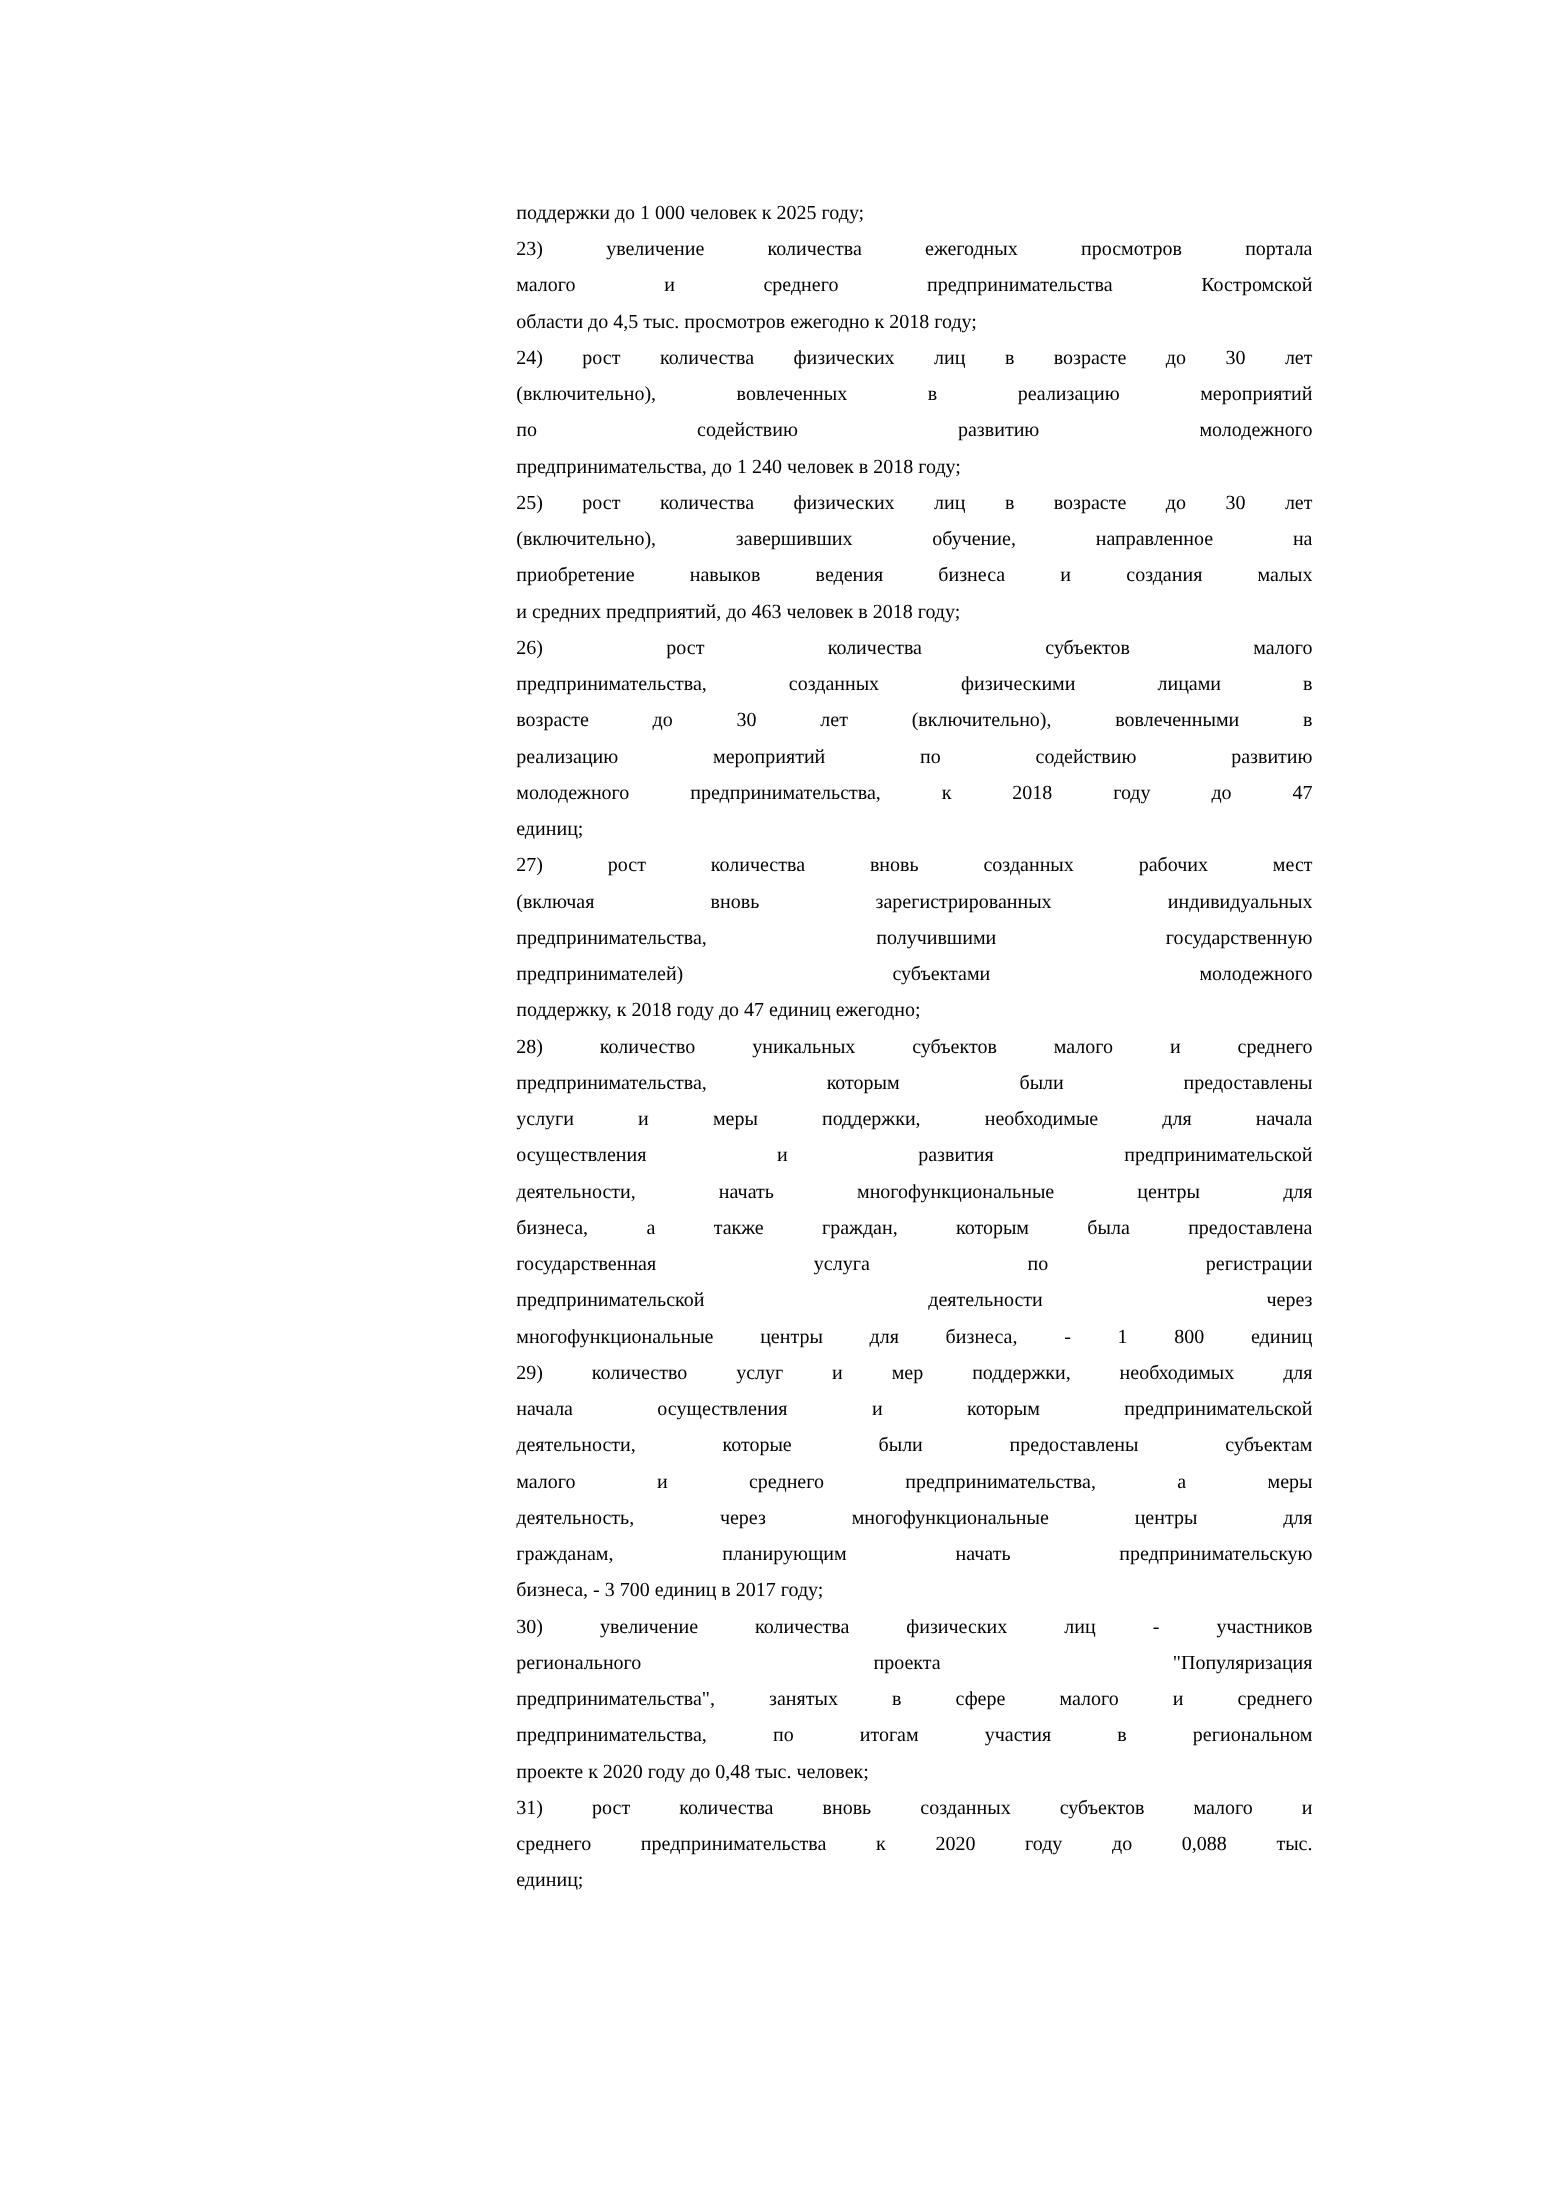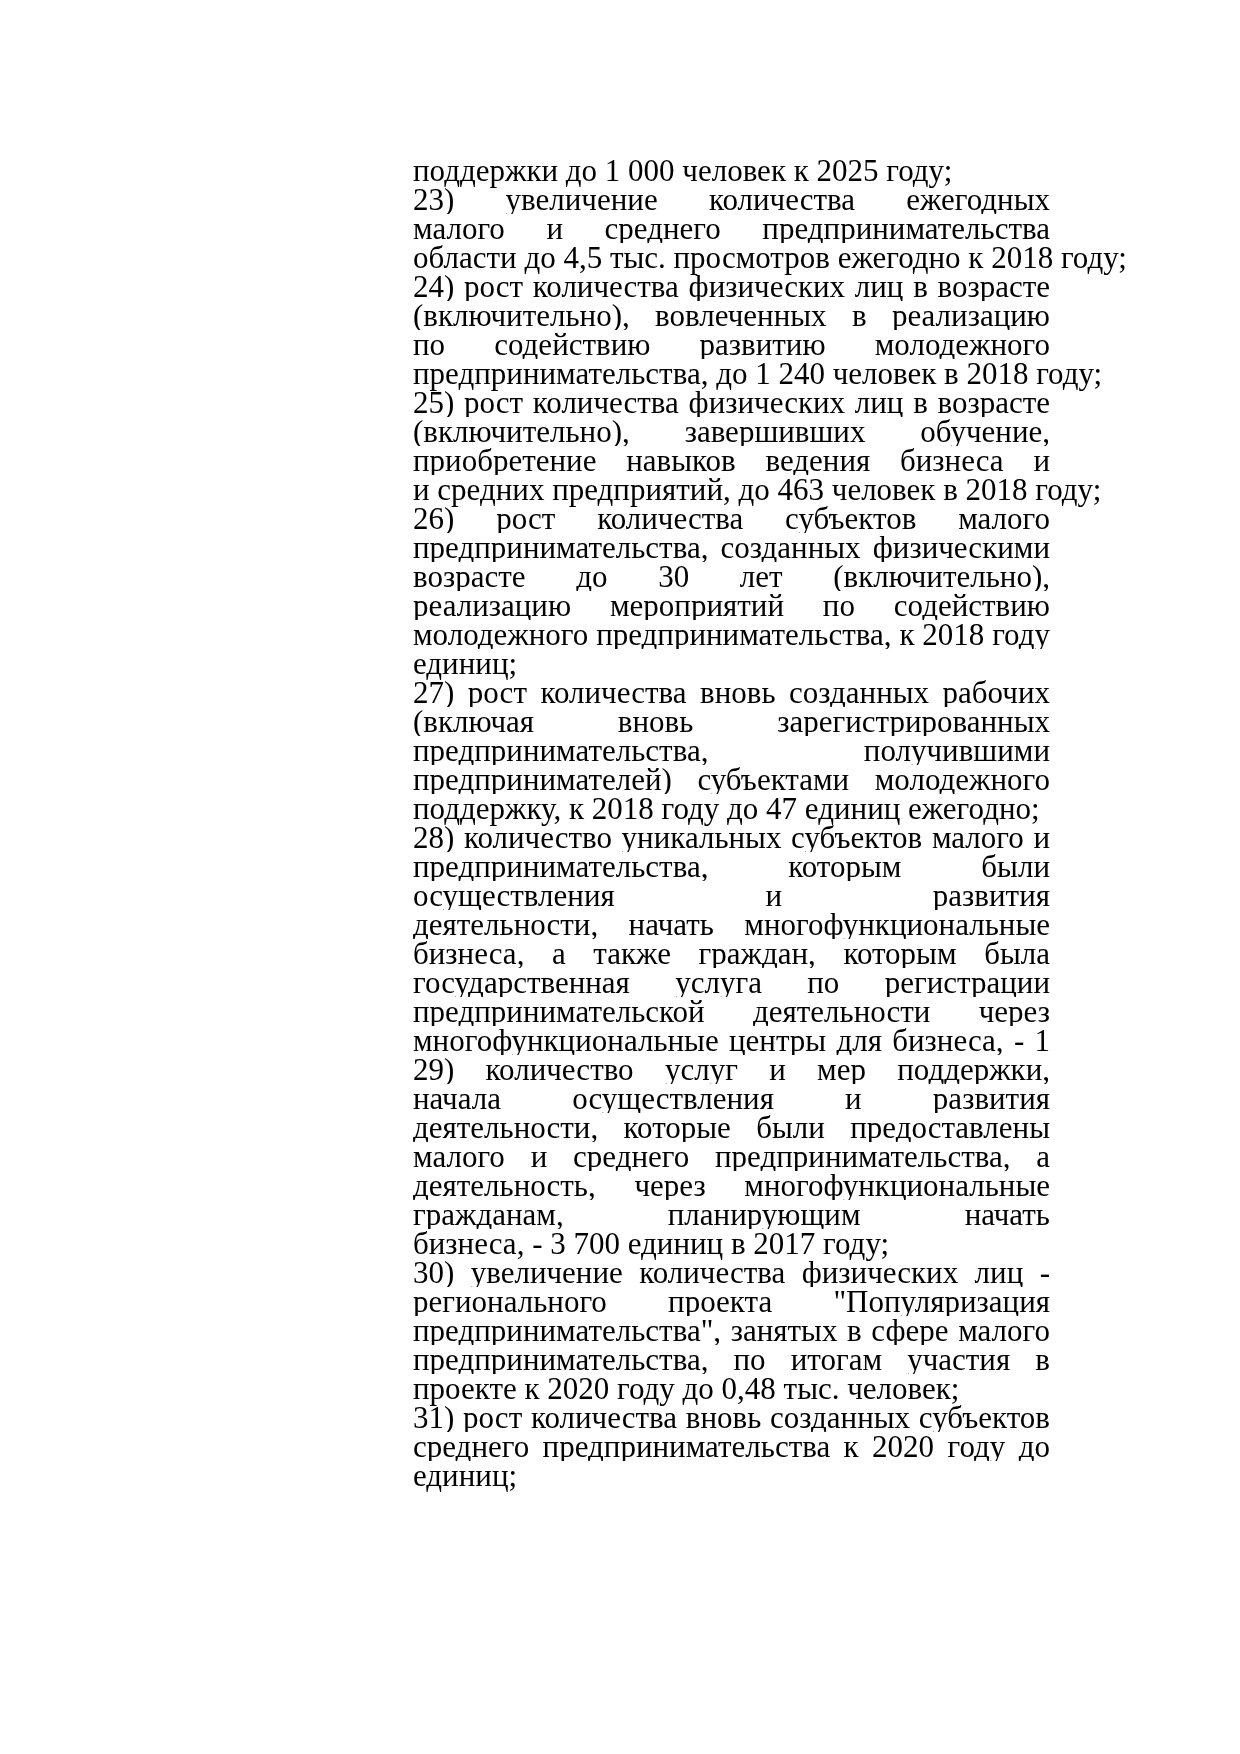--- a/index.html
+++ b/index.html
@@ -3,21 +3,21 @@
 <meta charset="utf-8">
 <style>
   html, body { margin: 0; padding: 0; background: #ffffff; }
   body { width: 1240px; height: 1754px; position: relative; overflow: hidden; }
   .page {
     position: absolute;
     left: 413px;
     top: 156px;
     width: 637px;
     font-family: "Liberation Serif", "DejaVu Serif", serif;
-    font-size: 31px;
+    font-size: 16px;
     line-height: 29px;
     color: #000000;
   }
   .line {
     display: block;
     white-space: nowrap;
     height: 29px;
   }
   .line.justify {
     text-align: justify;
@@ -49,28 +49,29 @@
     <span class="line justify">реализацию мероприятий по содействию развитию</span>
     <span class="line justify">молодежного предпринимательства, к 2018 году до 47</span>
     <span class="line left">единиц;</span>
     <span class="line justify">27) рост количества вновь созданных рабочих мест</span>
     <span class="line justify">(включая вновь зарегистрированных индивидуальных</span>
     <span class="line justify">предпринимательства, получившими государственную</span>
     <span class="line justify">предпринимателей) субъектами молодежного</span>
     <span class="line left">поддержку, к 2018 году до 47 единиц ежегодно;</span>
     <span class="line justify">28) количество уникальных субъектов малого и среднего</span>
     <span class="line justify">предпринимательства, которым были предоставлены</span>
+    <span class="line justify">услуги и меры поддержки, необходимые для начала</span>
     <span class="line justify">осуществления и развития предпринимательской</span>
     <span class="line justify">деятельности, начать многофункциональные центры для</span>
     <span class="line justify">бизнеса, а также граждан, которым была предоставлена</span>
     <span class="line justify">государственная услуга по регистрации</span>
     <span class="line justify">предпринимательской деятельности через</span>
     <span class="line justify">многофункциональные центры для бизнеса, - 1 800 единиц</span>
     <span class="line justify">29) количество услуг и мер поддержки, необходимых для</span>
-    <span class="line justify">начала осуществления и развития предпринимательской</span>
+    <span class="line justify">начала осуществления и которым предпринимательской</span>
     <span class="line justify">деятельности, которые были предоставлены субъектам</span>
     <span class="line justify">малого и среднего предпринимательства, а меры</span>
     <span class="line justify">деятельность, через многофункциональные центры для</span>
     <span class="line justify">гражданам, планирующим начать предпринимательскую</span>
     <span class="line left">бизнеса, - 3 700 единиц в 2017 году;</span>
     <span class="line justify">30) увеличение количества физических лиц - участников</span>
     <span class="line justify">регионального проекта "Популяризация</span>
     <span class="line justify">предпринимательства", занятых в сфере малого и среднего</span>
     <span class="line justify">предпринимательства, по итогам участия в региональном</span>
     <span class="line left">проекте к 2020 году до 0,48 тыс. человек;</span>

